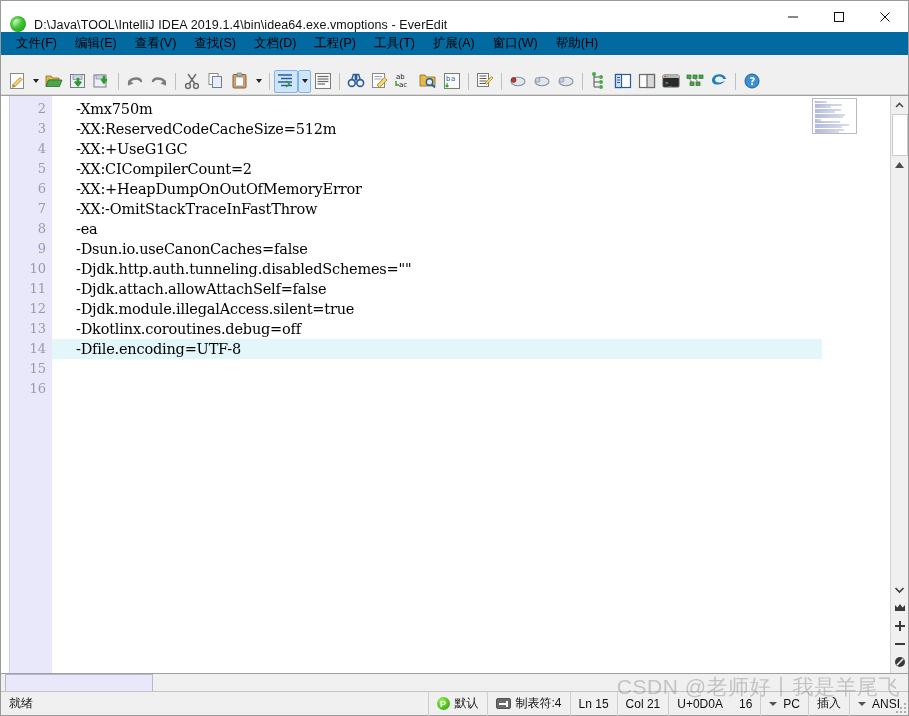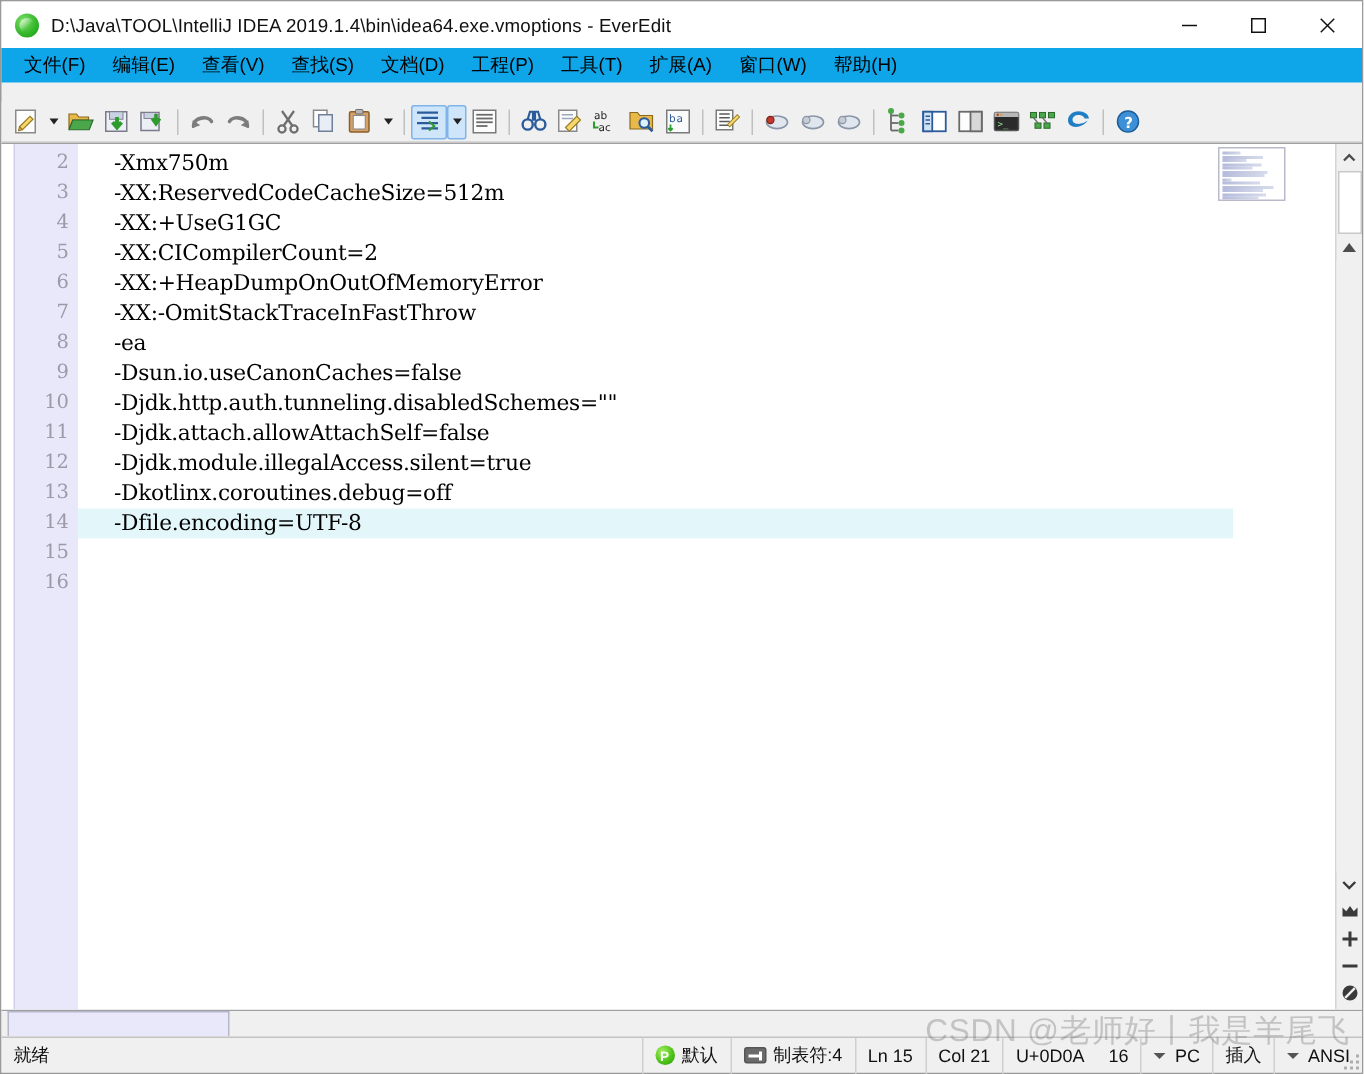--- a/index.html
+++ b/index.html
@@ -15,21 +15,21 @@
     position: relative;
     display: flex; flex-direction: column;
     background: #f0f0f0;
     border: 1px solid #9a9a9a;
   }
 
   
   .titlebar {
     height: 31px; min-height: 31px;
     background: #ffffff;
-    display: flex; align-items: center;
+    display: flex; align-items: flex-end;
     position: relative;
   }
   .app-logo {
     width: 16px; height: 16px; margin-left: 9px; margin-right: 8px;
     border-radius: 50%;
     background: radial-gradient(circle at 35% 32%, #7ee06a 0%, #36b82c 55%, #179a12 100%);
     position: relative; flex: 0 0 auto;
   }
   .app-logo::after {
     content: ""; position: absolute; left: 3px; top: 3px;
@@ -47,21 +47,21 @@
   .win-btn {
     width: 46px; height: 31px;
     display: flex; align-items: center; justify-content: center;
     color: #101010;
   }
   .win-btn svg { display: block; }
 
   
   .menubar {
     height: 23px; min-height: 23px;
-    background: #0ea5e9;
+    background: #0369a1;
     display: flex; align-items: center;
     padding-left: 6px;
   }
   .menu-item {
     font-size: 12.5px; color: #000;
     padding: 2px 9px 3px 9px;
     white-space: nowrap;
   }
 
   

